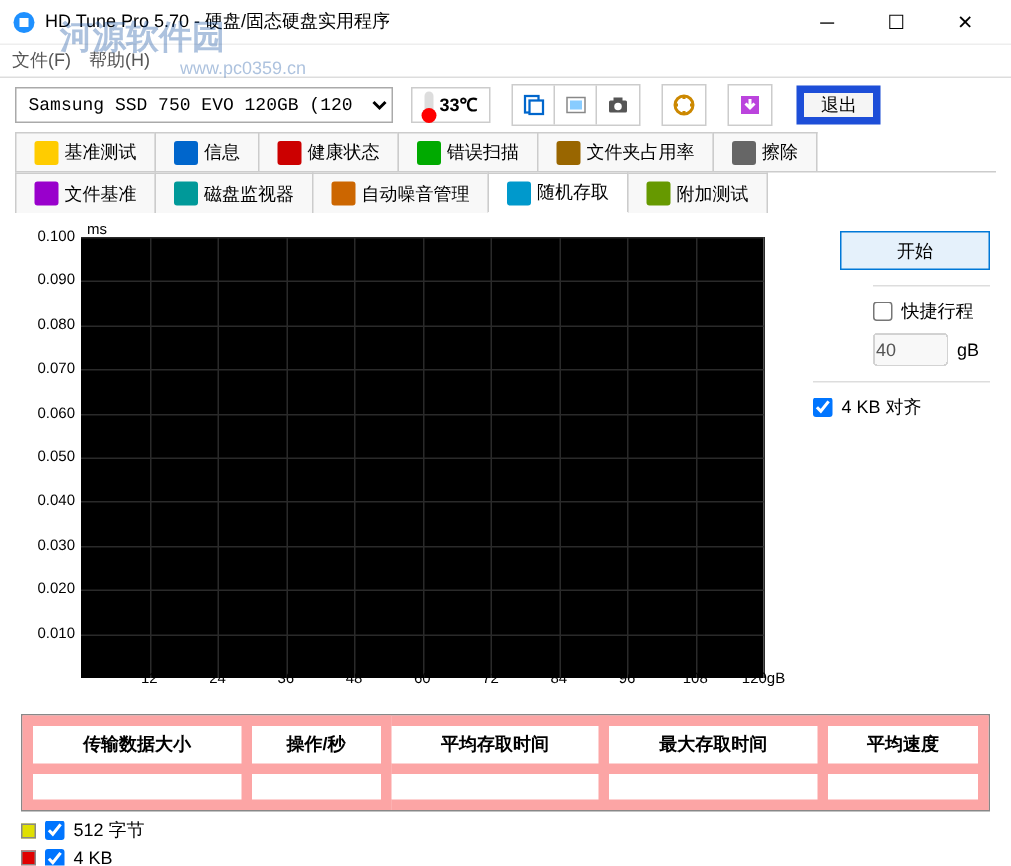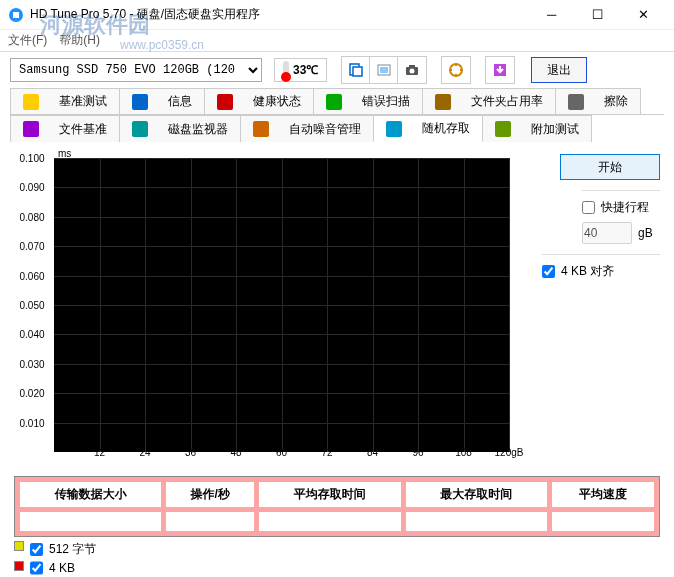--- a/index.html
+++ b/index.html
@@ -18,50 +18,50 @@
 .toolbar { height: 36px; display: flex; align-items: center; padding: 4px 10px; gap: 6px; }
 .drive-select { width: 252px; height: 24px; font-size: 12px; font-family: "Courier New", monospace; padding: 0 4px; border: 1px solid #aaa; background: #fff; }
 .temp-box { display: flex; align-items: flex-start; border: 1px solid #ccc; padding: 2px 8px; gap: 4px; margin-left: 6px; }
 .temp-icon { width: 6px; height: 18px; background: linear-gradient(to top, red 30%, #ddd 30%); border-radius: 3px; position: relative; }
 .temp-icon::after { content:''; position:absolute; bottom:-3px; left:-2px; width:10px; height:10px; background:red; border-radius:50%; }
 .temp-text { font-size: 12px; font-weight: bold; }
 .tbtn-group { display: flex; border: 1px solid #ccc; margin-left: 8px; }
 .tbtn { width: 28px; height: 26px; display: flex; align-items: center; justify-content: center; border-right: 1px solid #ccc; }
 .tbtn:last-child { border-right: none; }
 .tbtn svg { width: 16px; height: 16px; }
-.exit-btn { margin-left: 10px; width: 56px; height: 26px; font-size: 12px; border: 1px solid #1d4ed8; background: #f5f5f5; }
+.exit-btn { margin-left: 10px; width: 56px; height: 26px; font-size: 12px; border: 5px solid #1d4ed8; background: #f5f5f5; }
 
 .tabs { padding: 0 10px; }
 .tabrow { display: flex; border-bottom: 1px solid #ccc; }
 .tabrow.row2 { border-bottom: none; }
-.tab { display: flex; align-items: center; gap: 20px; padding: 4px 12px; font-size: 12px; border: 1px solid #ccc; border-bottom: none; margin-right: -1px; background: #f8f8f8; position: relative; }
+.tab { display: flex; align-items: center; gap: 4px; padding: 4px 12px; font-size: 12px; border: 1px solid #ccc; border-bottom: none; margin-right: -1px; background: #f8f8f8; position: relative; }
 .tab.active { background: #fff; border-bottom: 1px solid #fff; z-index: 2; }
 .tab-icon { width: 16px; height: 16px; display: inline-block; }
 
 .content { display: flex; padding: 8px 14px 0 14px; gap: 12px; }
 .chart-area { flex: 1; }
 .chart { position: relative; width: 495px; height: 320px; }
 .chart-bg { position: absolute; left: 40px; top: 8px; right: 0; bottom: 18px; background: #000; }
 .chart-grid { position: absolute; inset: 0; }
 .chart-ms { position: absolute; left: 44px; top: -2px; font-size: 10px; }
-.ylabel { position: absolute; left: 0; width: 36px; text-align: center; font-size: 10px; transform: translateY(-50%); }
+.ylabel { position: absolute; left: 0; width: 36px; text-align: right; font-size: 10px; transform: translateY(-50%); }
 .xlabel { position: absolute; bottom: 12px; font-size: 10px; transform: translateX(-50%); }
 
 .side { width: 118px; display: flex; flex-direction: column; gap: 10px; padding-top: 4px; }
 .start-btn { width: 100px; height: 26px; font-size: 12px; border: 1px solid #0078d7; background: #e5f1fb; align-self: flex-end; }
 .side .radio-group { display: flex; flex-direction: column; gap: 4px; font-size: 12px; }
 .side .row { display: flex; align-items: center; gap: 6px; font-size: 12px; }
 .side input[type=number] { width: 50px; height: 22px; font-size: 12px; }
 
 .table { margin: 6px 14px 0 14px; border: 1px solid #888; }
 .table table { width: 100%; border-collapse: collapse; font-size: 12px; }
-.table th, .table td { border: 5px solid #fca5a5; padding: 4px 6px; text-align: center; height: 24px; }
+.table th, .table td { border: 7px solid #fca5a5; padding: 4px 6px; text-align: center; height: 24px; }
 .table th { font-weight: bold; }
 .legend-items { margin: 4px 14px; display: flex; flex-direction: column; gap: 3px; font-size: 12px; }
-.legend-row { display: flex; gap: 6px; }
+.legend-row { display: flex; align-items: center; gap: 6px; }
 .legend-sq { width: 10px; height: 10px; border: 1px solid #888; }
 
 .gridline-v { position:absolute; top:0; bottom:0; width:1px; background:#2a2a2a; }
 .gridline-h { position:absolute; left:0; right:0; height:1px; background:#2a2a2a; }
 </style>
 </head>
 <body>
 
 <div class="watermark">河源软件园</div>
 <div class="watermark2">www.pc0359.cn</div>

